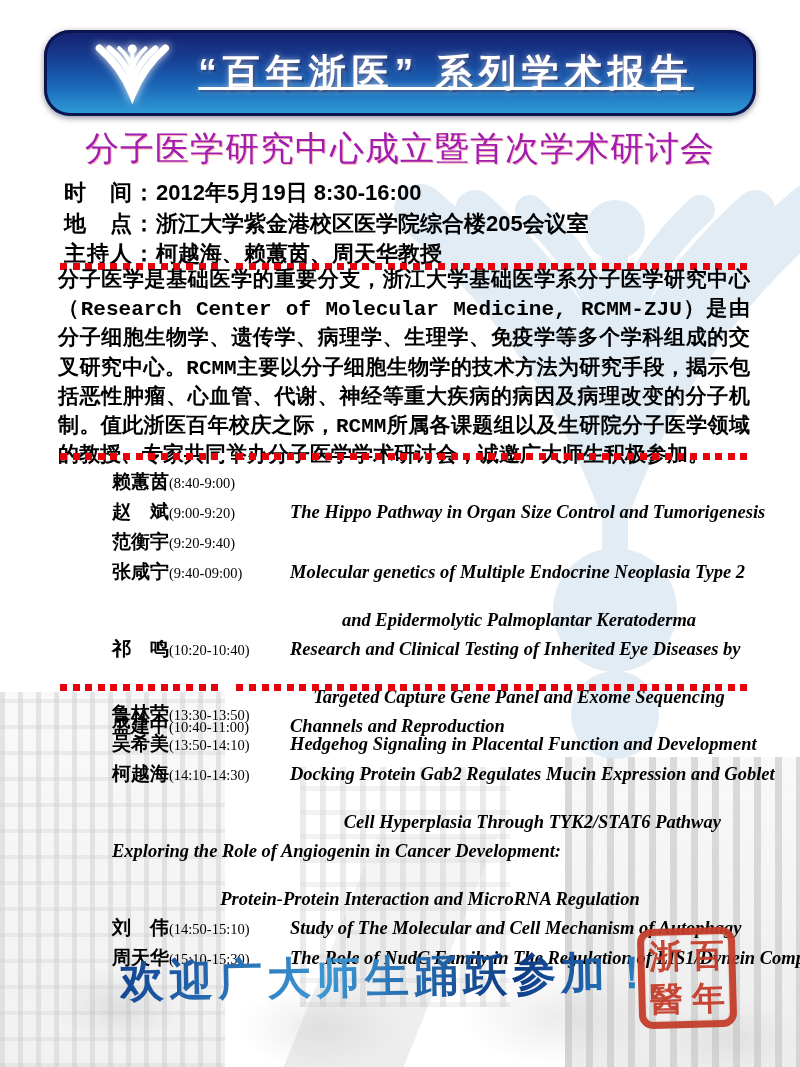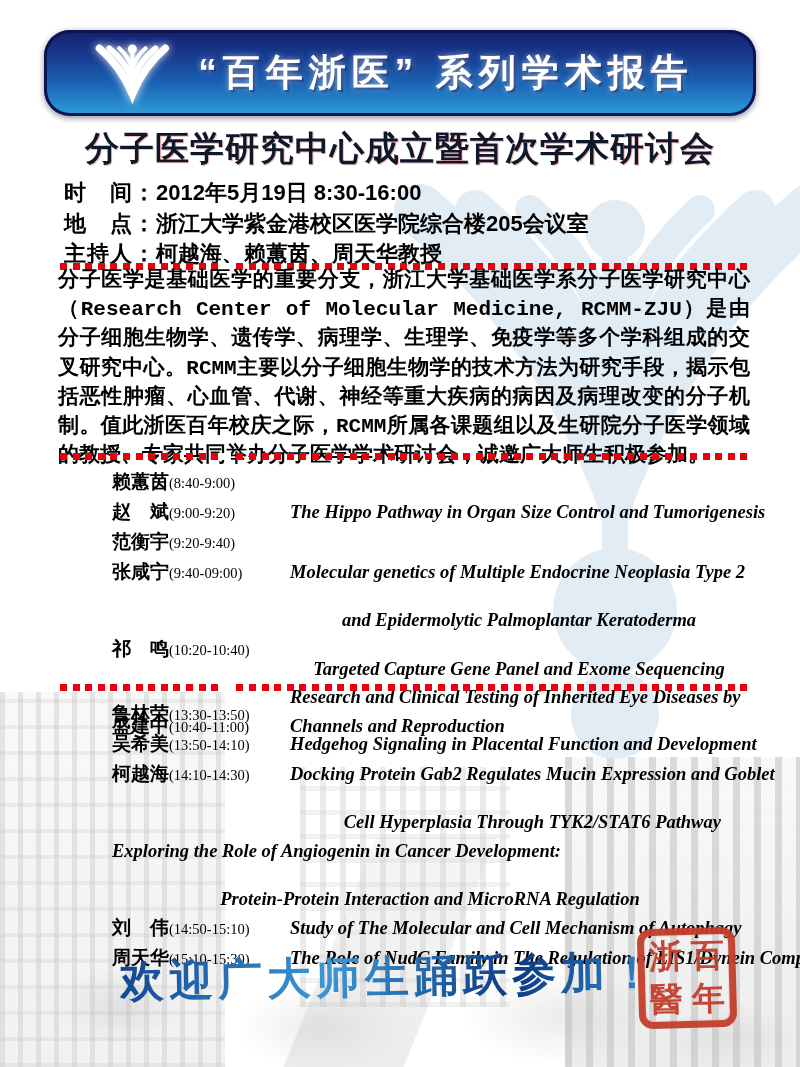--- a/index.html
+++ b/index.html
@@ -40,26 +40,26 @@
     position:absolute;left:44px;top:30px;width:712px;height:86px;border-radius:26px;
     background:linear-gradient(180deg,#151f6e 0%,#173b8f 30%,#1a63b5 62%,#2f9fd9 100%);
     box-shadow:0 0 0 3px #0d1550 inset,0 2px 6px rgba(0,0,40,.45);
     display:flex;align-items:center;justify-content:center;gap:18px;
   }
   .banner-logo{width:92px;height:66px;margin-left:-18px;flex:0 0 auto;
     filter:drop-shadow(0 0 4px rgba(255,255,255,.9));}
   .banner-title{
     color:#ffffff;font-size:37px;font-weight:900;letter-spacing:6px;
     text-shadow:0 0 6px rgba(255,255,255,.55),2px 2px 2px rgba(0,0,60,.55);
-    font-family:"Liberation Sans","DejaVu Sans",sans-serif;white-space:nowrap;
+    font-family:"Liberation Sans","DejaVu Sans",sans-serif;white-space:nowrap;text-decoration:underline;
   }
   
   .headline{
     position:absolute;left:0;top:126px;width:800px;text-align:center;
-    font-size:34px;font-weight:700;color:#0f172a;letter-spacing:1px;
+    font-size:34px;font-weight:400;color:#a21caf;letter-spacing:1px;
     text-shadow:1px 1px 0 #f7b9b9;
   }
   
   .info{position:absolute;left:64px;top:178px;width:690px;}
   .info-line{font-size:22px;font-weight:700;color:#000;line-height:30.5px;white-space:nowrap;}
   .info-label{letter-spacing:1px;}
   
   .dotline{position:absolute;left:60px;width:688px;height:7px;
     background:repeating-linear-gradient(90deg,#e8000c 0 7px,transparent 7px 12.6px);}
   .dotline .gap{position:absolute;left:23%;top:0;width:13px;height:100%;background:#fff;}
@@ -178,22 +178,22 @@
   <div class="srow">
     <div class="scell-name"><span>张咸宁</span><span class="stime">(9:40-09:00)</span></div>
     <div class="scell-title">
         <div class="tline">Molecular genetics of Multiple Endocrine Neoplasia Type 2</div>
         <div class="tline cont">and Epidermolytic Palmoplantar Keratoderma</div>
       </div>
   </div>
   <div class="srow">
     <div class="scell-name"><span>祁　鸣</span><span class="stime">(10:20-10:40)</span></div>
     <div class="scell-title">
+        <div class="tline">Research and Clinical Testing of Inherited Eye Diseases by</div>
         <div class="tline cont">Targeted Capture Gene Panel and Exome Sequencing</div>
-        <div class="tline">Research and Clinical Testing of Inherited Eye Diseases by</div>
       </div>
   </div>
   <div class="srow">
     <div class="scell-name"><span>盛建中</span><span class="stime">(10:40-11:00)</span></div>
     <div class="scell-title">
         <div class="tline">Channels and Reproduction</div>
       </div>
   </div>
 </div>
 

